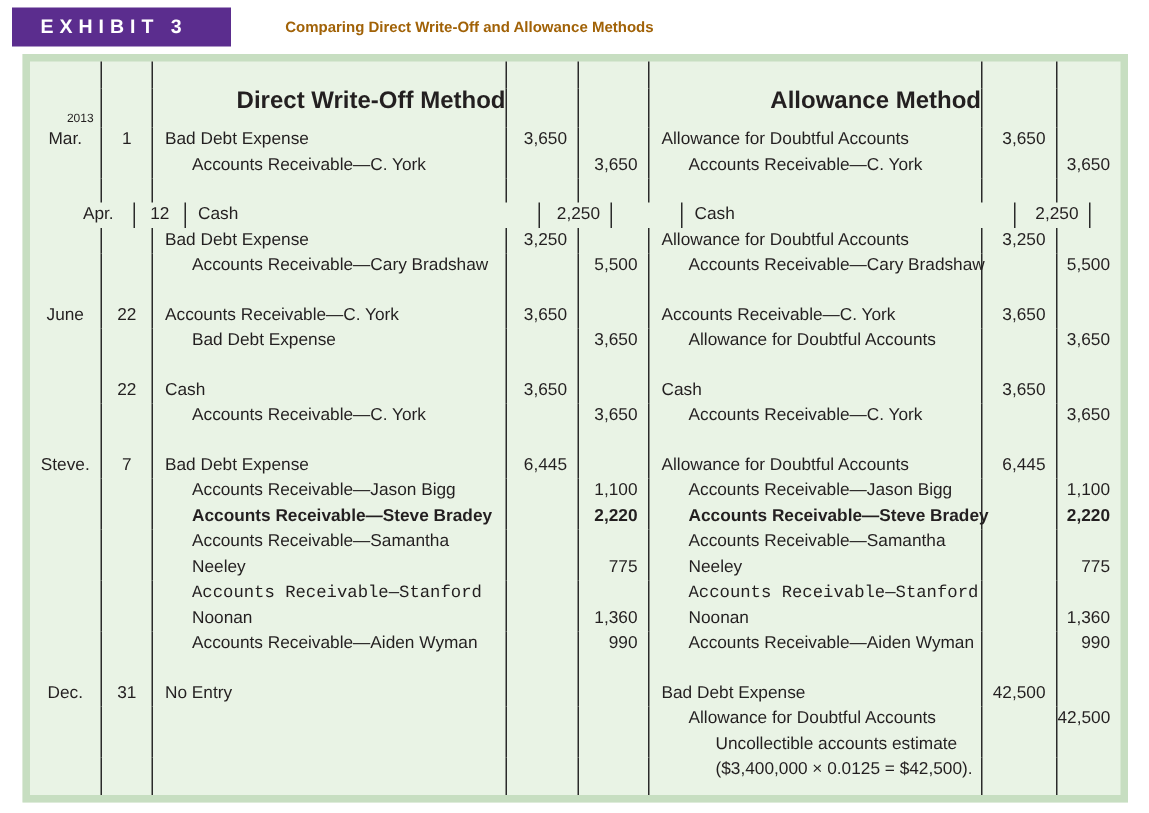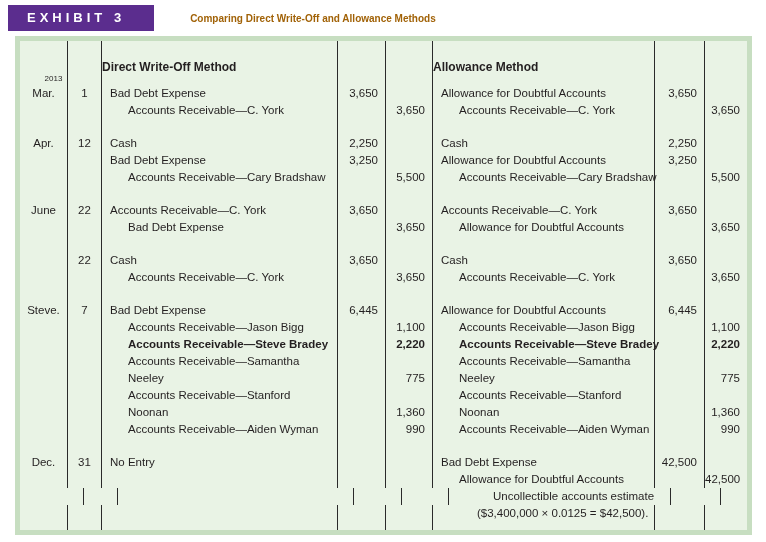--- a/index.html
+++ b/index.html
@@ -21,21 +21,21 @@
   .cell{
     position:relative;font-size:11.5px;line-height:17px;
     white-space:nowrap;overflow:visible;
   }
   .bR{border-right:1px solid #2a2a2a;}
   .cell.date,.cell.day{text-align:center;}
   .cell.amt{text-align:right;padding-right:7px;}
   .ind0{display:block;padding-left:8px;}
   .ind1{display:block;padding-left:26px;}
   .ind2{display:block;padding-left:44px;}
-  .hdr{font-weight:bold;text-align:left;font-size:12px;}
+  .hdr{font-weight:bold;text-align:right;font-size:16px;}
   .year{
     position:absolute;top:-10px;left:0;right:0;
     font-size:8px;line-height:8px;text-align:center;padding-left:20px;
   }
 </style>
 </head>
 <body>
 
 <div class="header-bar">
   <div class="exhibit-badge">EXHIBIT 3</div>
@@ -104,21 +104,21 @@
     <div class="row" style="height: 16px;">
       <div class="cell date bR"></div>
       <div class="cell day bR"></div>
       <div class="cell acct bR"></div>
       <div class="cell amt bR"></div>
       <div class="cell amt bR"></div>
       <div class="cell acct bR"></div>
       <div class="cell amt bR"></div>
       <div class="cell amt"></div>
     </div>
-    <div class="row" style="height: 17px;">
+    <div class="row" style="height: 17px; margin-left: 22px;">
       <div class="cell date bR">Apr.</div>
       <div class="cell day bR">12</div>
       <div class="cell acct bR">
         <span class="ind0">Cash</span>
       </div>
       <div class="cell amt bR">2,250</div>
       <div class="cell amt bR"></div>
       <div class="cell acct bR">
         <span class="ind0">Cash</span>
       </div>
@@ -302,21 +302,21 @@
         <span class="ind1">Neeley</span>
       </div>
       <div class="cell amt bR"></div>
       <div class="cell amt bR">775</div>
       <div class="cell acct bR">
         <span class="ind1">Neeley</span>
       </div>
       <div class="cell amt bR"></div>
       <div class="cell amt">775</div>
     </div>
-    <div class="row" style="height: 17px;">
+    <div class="row" style="height: 17px; font-family: Liberation Mono, monospace;">
       <div class="cell date bR"></div>
       <div class="cell day bR"></div>
       <div class="cell acct bR">
         <span class="ind1">Accounts Receivable—Stanford</span>
       </div>
       <div class="cell amt bR"></div>
       <div class="cell amt bR"></div>
       <div class="cell acct bR">
         <span class="ind1">Accounts Receivable—Stanford</span>
       </div>
@@ -380,21 +380,21 @@
       <div class="cell day bR"></div>
       <div class="cell acct bR"></div>
       <div class="cell amt bR"></div>
       <div class="cell amt bR"></div>
       <div class="cell acct bR">
         <span class="ind1">Allowance for Doubtful Accounts</span>
       </div>
       <div class="cell amt bR"></div>
       <div class="cell amt">42,500</div>
     </div>
-    <div class="row" style="height: 17px; padding-left: 16px;">
+    <div class="row" style="height: 17px;">
       <div class="cell date bR"></div>
       <div class="cell day bR"></div>
       <div class="cell acct bR"></div>
       <div class="cell amt bR"></div>
       <div class="cell amt bR"></div>
       <div class="cell acct bR">
         <span class="ind2">Uncollectible accounts estimate</span>
       </div>
       <div class="cell amt bR"></div>
       <div class="cell amt"></div>

